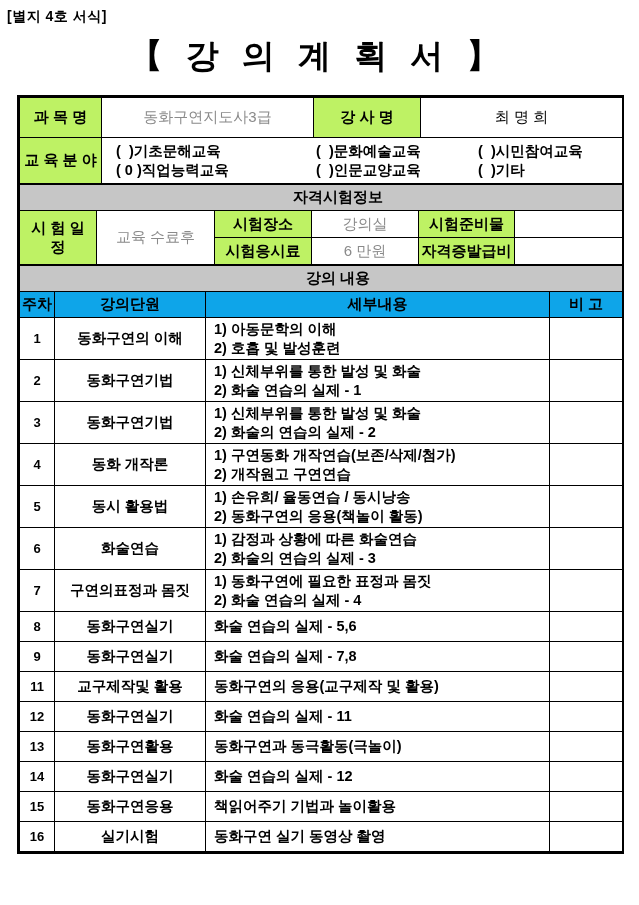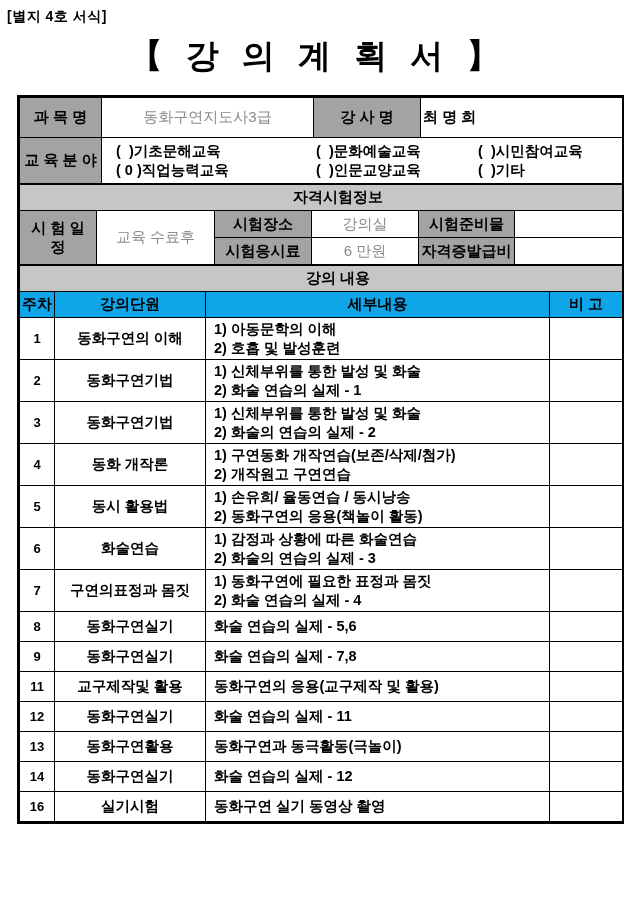--- a/index.html
+++ b/index.html
@@ -3,24 +3,24 @@
 <meta charset="utf-8">
 <style>
   html,body{margin:0;padding:0;background:#fff;}
   body{width:639px;height:905px;font-family:"Liberation Sans",sans-serif;color:#000;}
   .page{position:relative;width:636px;height:905px;background:#fff;overflow:hidden;}
   .form-note{position:absolute;left:7px;top:8px;font-size:14px;font-weight:bold;letter-spacing:0.5px;}
   .doc-title{position:absolute;left:0;top:34px;width:100%;text-align:center;font-size:33px;font-weight:bold;letter-spacing:7px;}
   .tablewrap{position:absolute;left:17px;top:95px;width:603px;border:2px solid #000;}
   table{border-collapse:collapse;width:100%;table-layout:fixed;}
   td{border:1px solid #000;font-size:15px;overflow:hidden;padding:0 2px;vertical-align:middle;}
-  .gray{background:#a3a3a3;font-weight:bold;text-align:center;}
+  .gray{background:#bef264;font-weight:bold;text-align:center;}
   .section{background:#c6c6c6;font-weight:bold;text-align:center;font-size:15px;height:25px;padding-left:36px;}
   .val{color:#8a8a8a;text-align:center;font-weight:normal;}
-  .blackval{font-weight:bold;}
+  .blackval{font-weight:normal;text-align:center;}
   .rowA1{height:40px;}
   .rowA2{height:46px;}
   .rowB{height:27px;}
   .chead td{font-weight:bold;text-align:center;height:25px;background:#0ea5e9;}
   tr.two{height:42px;}
   tr.one{height:30px;}
   .week{font-weight:bold;text-align:center;font-size:13px;}
   .unit{font-weight:bold;text-align:center;font-size:14.5px;}
   .details{font-weight:bold;text-align:left;padding-left:8px;font-size:14.5px;line-height:19px;}
   .opts{display:grid;grid-template-columns:200px 162px auto;padding-left:12px;font-weight:bold;font-size:14.5px;}
@@ -220,20 +220,28 @@
   </tr>
           <tr class="one">
     <td class="week">14</td>
     <td class="unit">동화구연실기</td>
     <td class="details">
               <div>화술 연습의 실제 - 12</div>
             </td>
     <td class="note"></td>
   </tr>
           <tr class="one">
+    <td class="week">15</td>
+    <td class="unit">동화구연응용</td>
+    <td class="details">
+              <div>책읽어주기 기법과 놀이활용</div>
+            </td>
+    <td class="note"></td>
+  </tr>
+          <tr class="one">
     <td class="week">16</td>
     <td class="unit">실기시험</td>
     <td class="details">
               <div>동화구연 실기 동영상 촬영</div>
             </td>
     <td class="note"></td>
   </tr>
         </tbody>
     </table>
 

